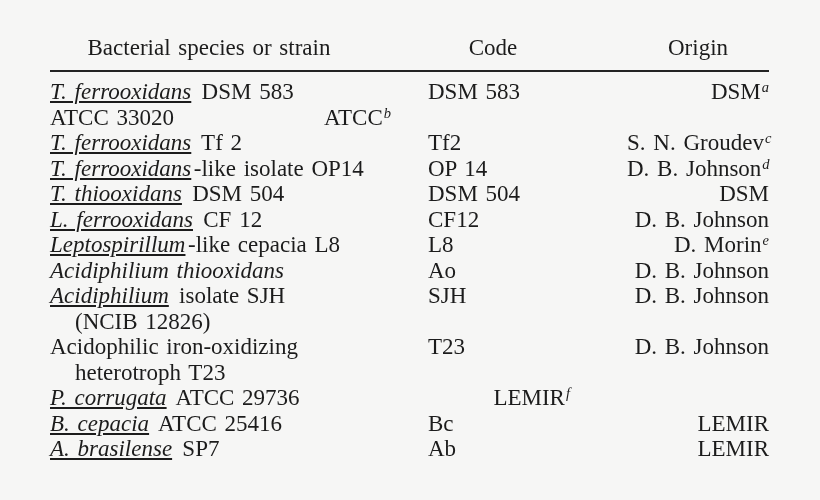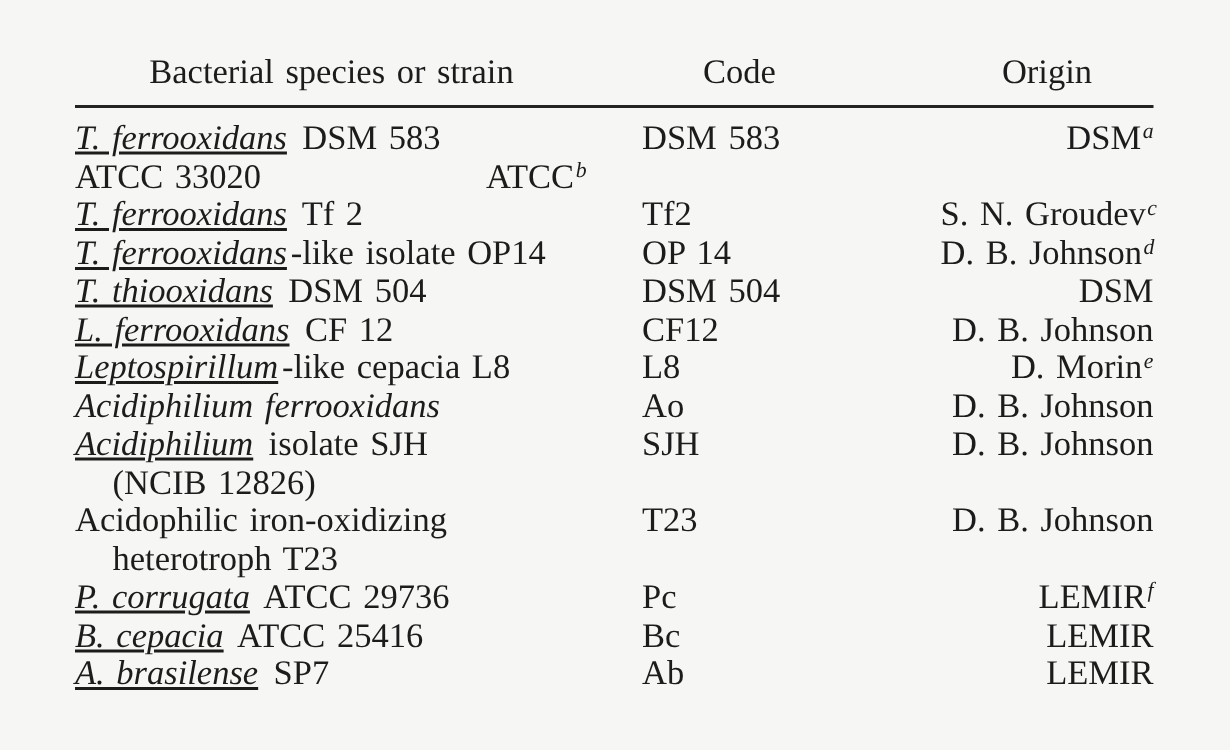--- a/index.html
+++ b/index.html
@@ -33,21 +33,21 @@
     position: relative;
     margin-top: 35px;
     height: 26px;
   }
   .hcell {
     position: absolute;
     top: 0;
     text-align: center;
     white-space: nowrap;
   }
-  .hcell-species { left: 12px;     width: 318px; }
+  .hcell-species { left: 0;     width: 318px; }
   .hcell-code    { left: 378px; width: 130px; }
   .hcell-origin  { left: 577px; width: 142px; text-align: center; }
   .rule {
     margin-top: 9px;
     height: 0;
     border-top: 2.5px solid #232323;
   }
   .tbody {
     margin-top: 7px;
   }
@@ -126,21 +126,21 @@
         </div>
         <div class="row">
           <div class="cell cell-species">
             <div class="line"><span class="i">Leptospirillum</span><span class="r">-like cepacia L8</span></div>
           </div>
           <div class="cell cell-code">L8</div>
           <div class="cell cell-origin"><span>D. Morin</span><sup class="fn">e</sup></div>
         </div>
         <div class="row">
           <div class="cell cell-species">
-            <div class="line"><span class="i">Acidiphilium ferrooxidans</span></div>
+            <div class="line"><span class="i">Acidiphilium thiooxidans</span></div>
           </div>
           <div class="cell cell-code">Ao</div>
           <div class="cell cell-origin"><span>D. B. Johnson</span></div>
         </div>
         <div class="row">
           <div class="cell cell-species">
             <div class="line"><span class="i">Acidiphilium</span><span class="r"> isolate SJH</span></div>
             <div class="line indent"><span class="r">(NCIB 12826)</span></div>
           </div>
           <div class="cell cell-code">SJH</div>
@@ -151,21 +151,20 @@
             <div class="line"><span class="r">Acidophilic iron-oxidizing</span></div>
             <div class="line indent"><span class="r">heterotroph T23</span></div>
           </div>
           <div class="cell cell-code">T23</div>
           <div class="cell cell-origin"><span>D. B. Johnson</span></div>
         </div>
         <div class="row">
           <div class="cell cell-species">
             <div class="line"><span class="i">P. corrugata</span><span class="r"> ATCC 29736</span></div>
           </div>
-          <div class="cell cell-code">Pc</div>
           <div class="cell cell-origin"><span>LEMIR</span><sup class="fn">f</sup></div>
         </div>
         <div class="row">
           <div class="cell cell-species">
             <div class="line"><span class="i">B. cepacia</span><span class="r"> ATCC 25416</span></div>
           </div>
           <div class="cell cell-code">Bc</div>
           <div class="cell cell-origin"><span>LEMIR</span></div>
         </div>
         <div class="row">

